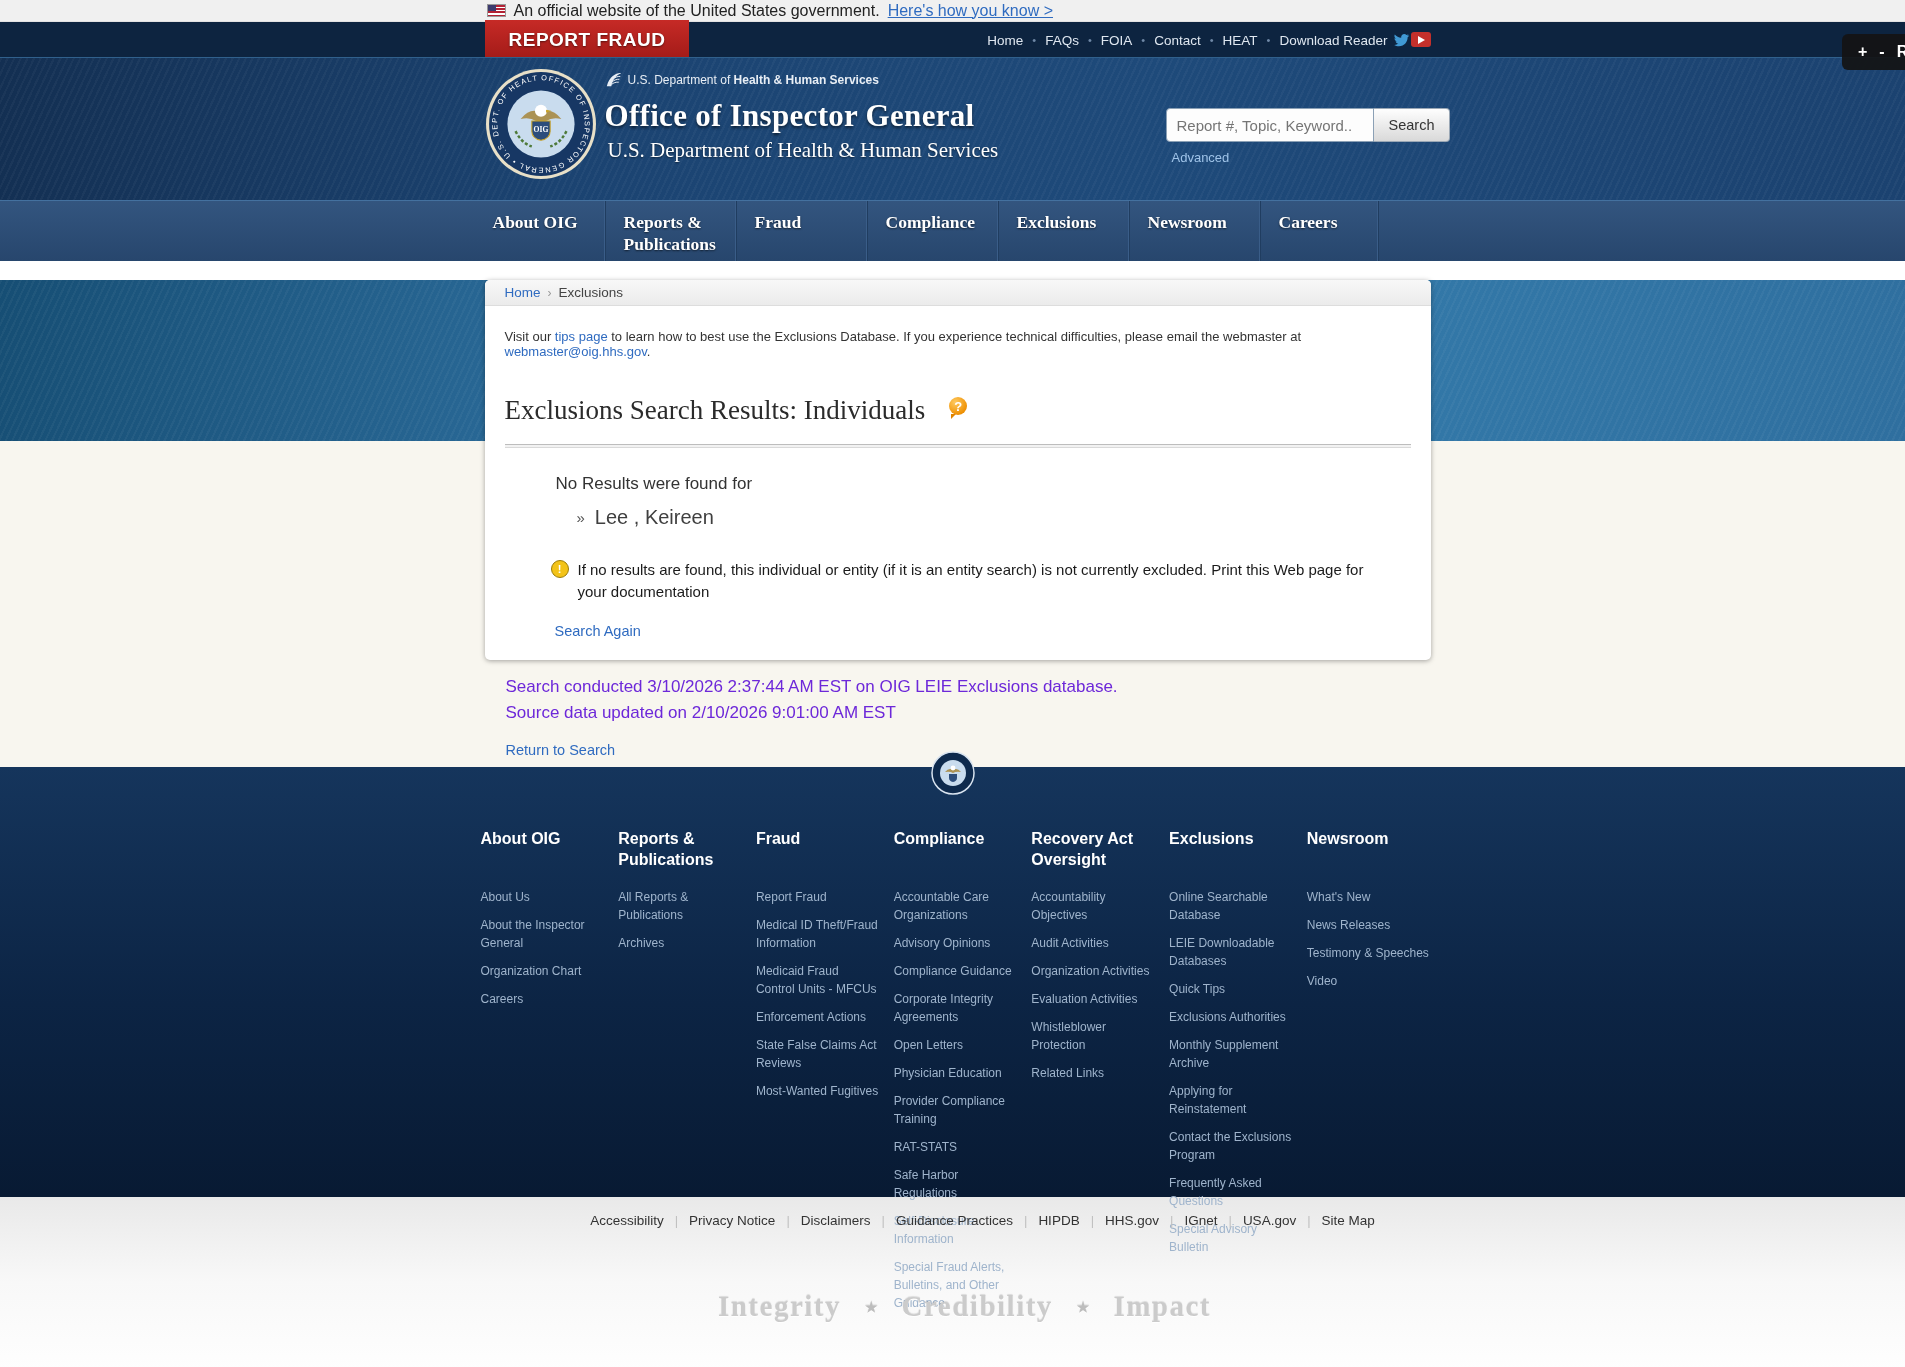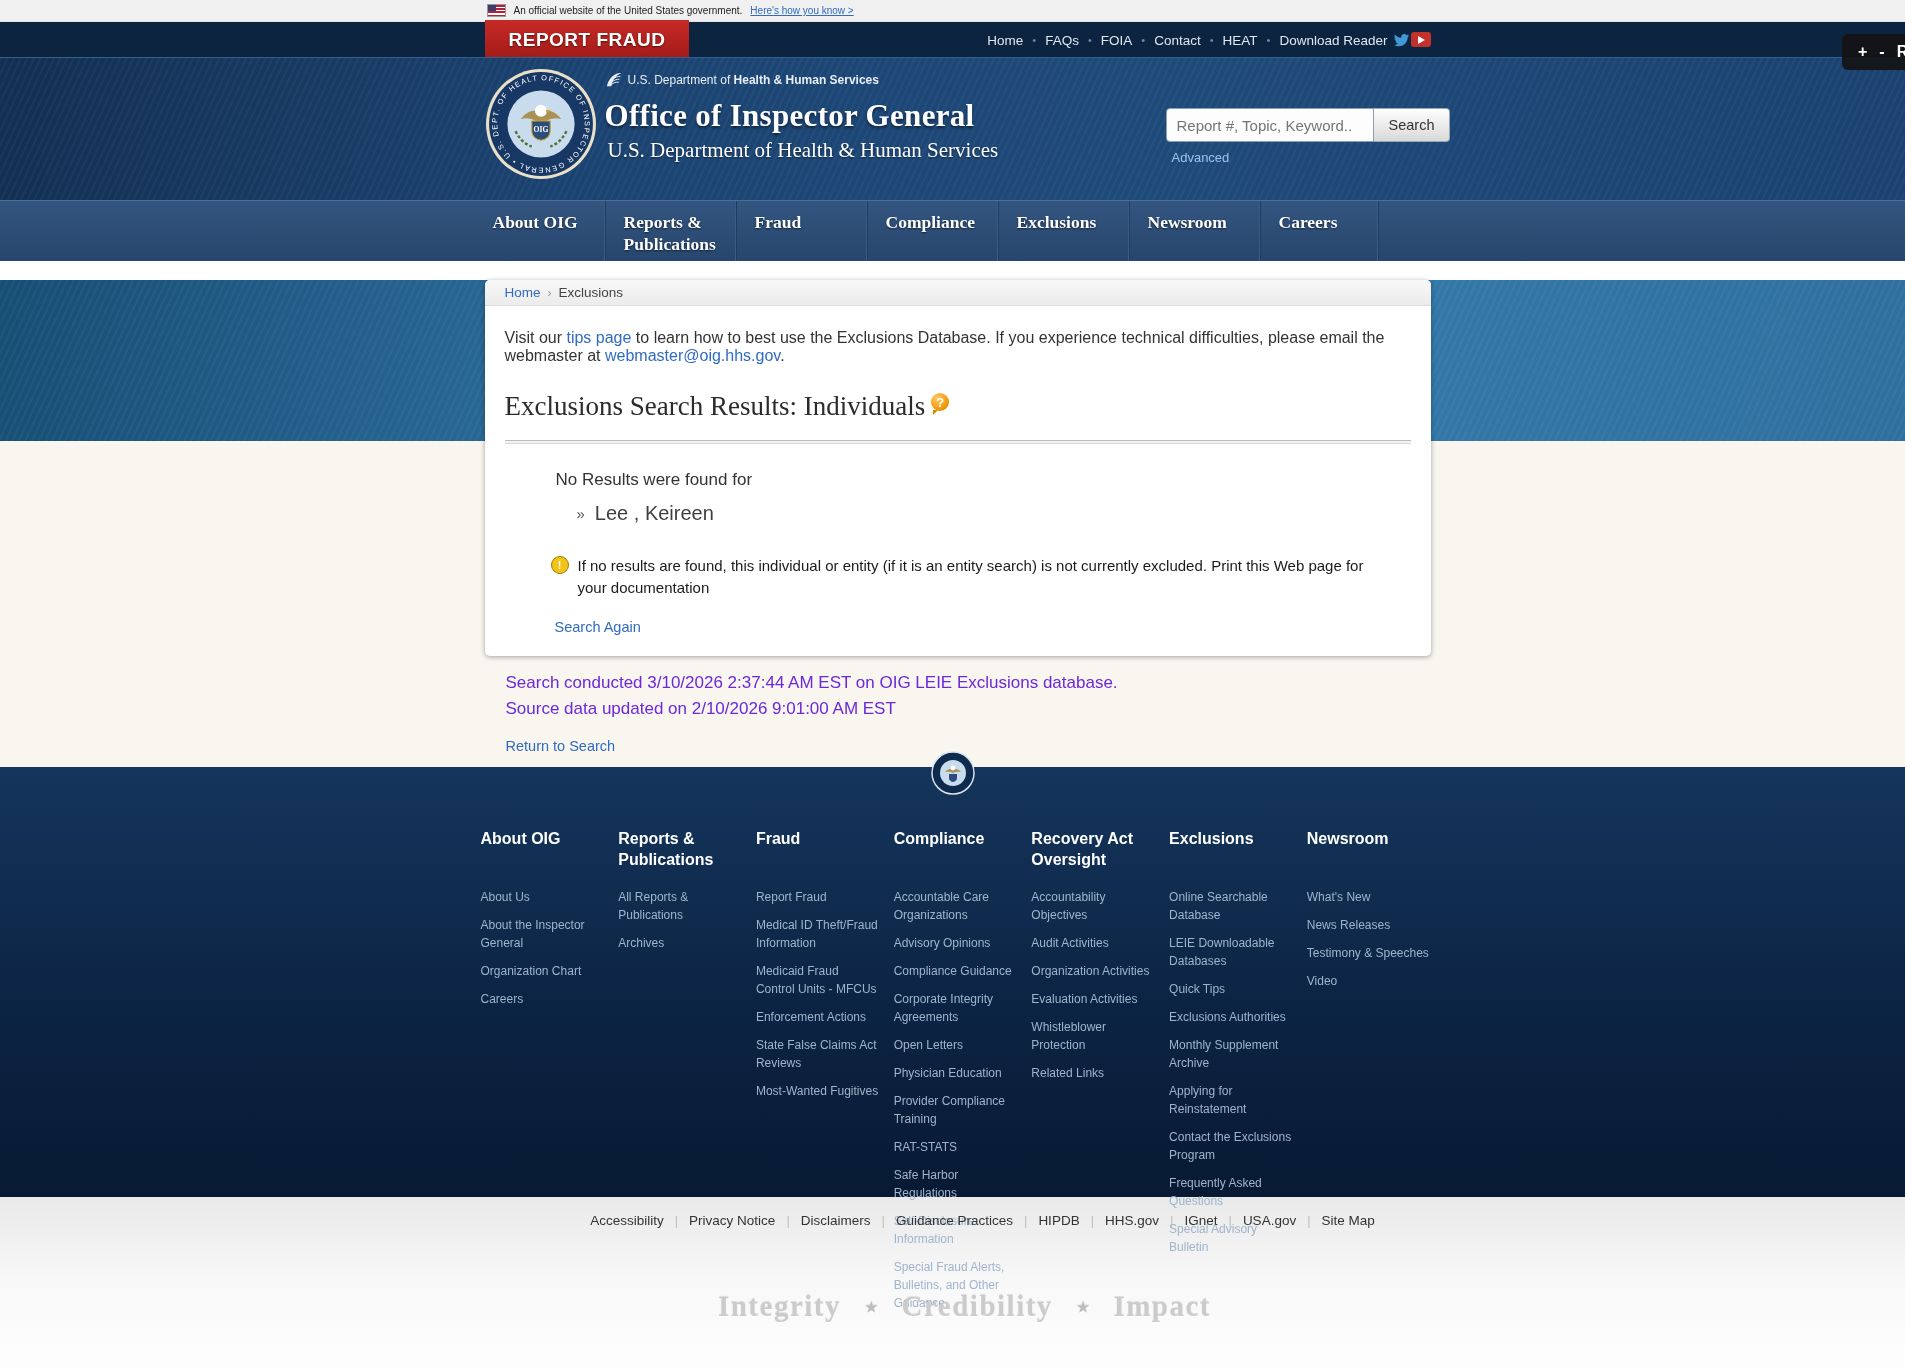--- a/index.html
+++ b/index.html
@@ -5,21 +5,21 @@
   html,body{margin:0;padding:0;}
   body{
     width:1905px;height:1367px;overflow:hidden;position:relative;
     font-family:"Liberation Sans", sans-serif;background:#fff;
   }
   .wrap{width:956px;margin:0 auto;position:relative;height:100%;}
 
   
   .banner{height:22px;background:#f0f0f0;border-bottom:1px solid #e2e2e2;box-sizing:border-box;}
   .banner .wrap{display:flex;align-items:center;gap:8px;padding-left:12px;box-sizing:border-box;}
-  .banner{font-size:10px;color:#222;}
+  .banner{font-size:16px;color:#222;}
   .flag{width:17px;height:11px;position:relative;background:repeating-linear-gradient(#b22234 0 1.6px,#fff 1.6px 3.2px);flex:none;border:1px solid #999;}
   .flag::after{content:"";position:absolute;left:0;top:0;width:8px;height:6px;background:#3c3b6e;}
   .banner a{color:#2f6bc0;text-decoration:underline;cursor:pointer;}
 
   
   .topbar{height:35px;background:#0d2440;position:relative;}
   .topbar .wrap{display:flex;align-items:center;justify-content:flex-end;}
   .report-fraud{
     position:absolute;left:10px;top:-2px;height:39px;padding:0 24px;
     background:linear-gradient(#c62a26,#a31b18);color:#fff;font-weight:bold;
@@ -89,25 +89,25 @@
   }
   .crumbbar{
     height:26px;box-sizing:border-box;border-radius:5px 5px 0 0;border-bottom:1px solid #ddd;
     background:linear-gradient(#f8f8f8,#ebebeb);display:flex;align-items:center;padding-left:20px;gap:7px;
     font-size:13.5px;
   }
   .crumb-home{color:#2f6bc0;text-decoration:none;cursor:pointer;}
   .crumb-sep{color:#999;font-size:12px;}
   .crumb-cur{color:#444;}
   .card-body{padding:23px 20px 20px;}
-  .notice{font-size:16px;color:#333;}
+  .notice{font-size:13px;color:#333;}
   .notice a{color:#2f6bc0;text-decoration:none;cursor:pointer;}
   .page-heading{
-    margin-top:26px;font-family:"Liberation Serif",serif;font-size:27px;color:#2b2b2b;
-    display:flex;align-items:flex-start;gap:6px;font-weight:normal;
+    margin-top:36px;font-family:"Liberation Serif",serif;font-size:27px;color:#2b2b2b;
+    display:flex;align-items:flex-start;gap:24px;font-weight:normal;
   }
   .q-icon{
     width:18px;height:18px;border-radius:50%;background:radial-gradient(circle at 35% 30%,#ffca60,#ef9206 70%,#d77c00);
     color:#fff;font-size:13px;font-weight:bold;font-family:"Liberation Sans",sans-serif;
     display:flex;align-items:center;justify-content:center;position:relative;margin-top:2px;cursor:pointer;
   }
   .q-icon::after{content:"";position:absolute;left:2px;bottom:-4px;border-top:5px solid #e08400;border-right:5px solid transparent;}
   .dbl-rule{margin-top:14px;height:2px;border-top:1px solid #bdbdbd;border-bottom:1px solid #d9d9d9;background:#f2f2f2;}
   .no-results{margin:26px 0 0 51px;font-size:17px;color:#333;}
   .name-row{margin:12px 0 0 72px;display:flex;align-items:center;gap:10px;}

